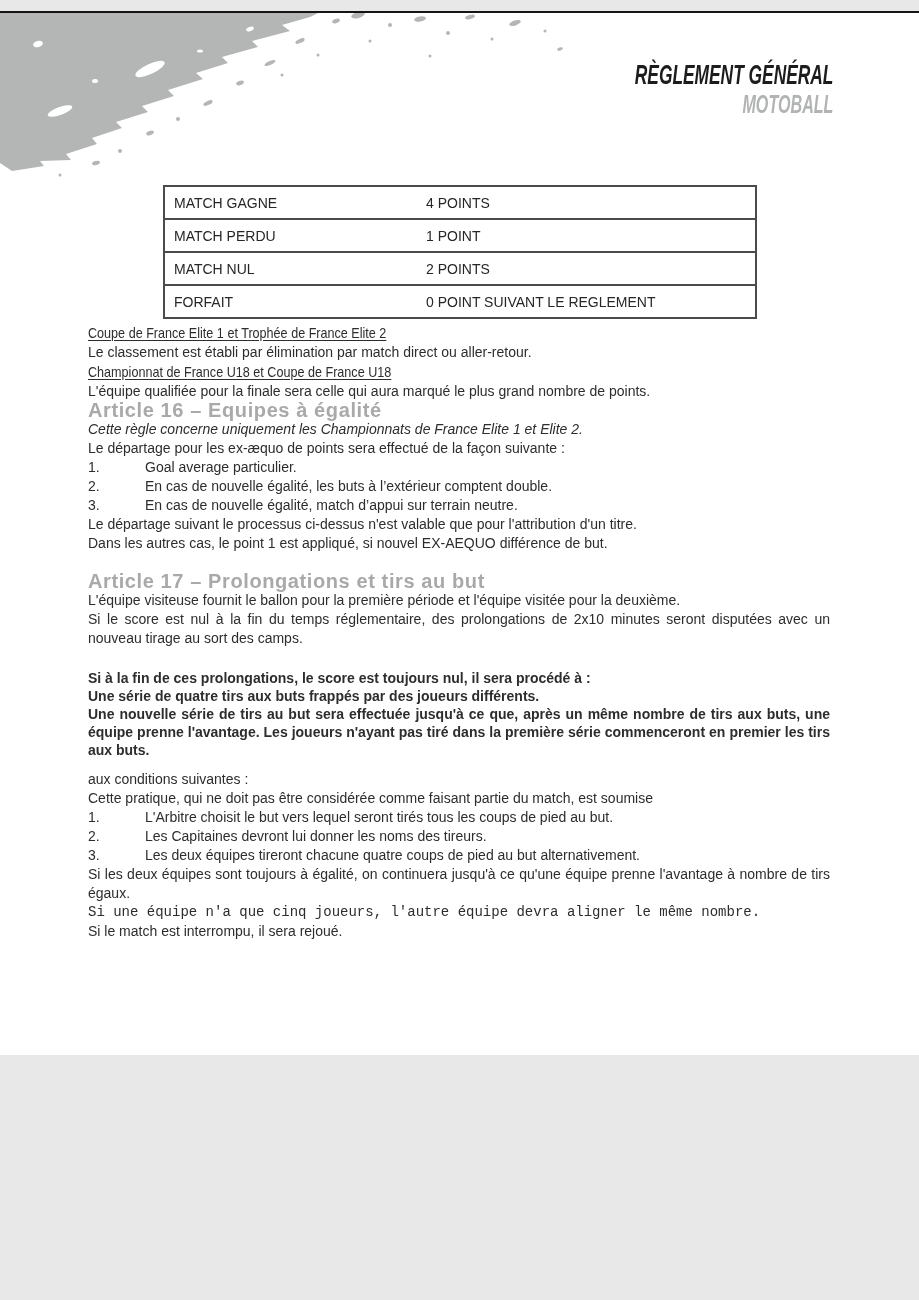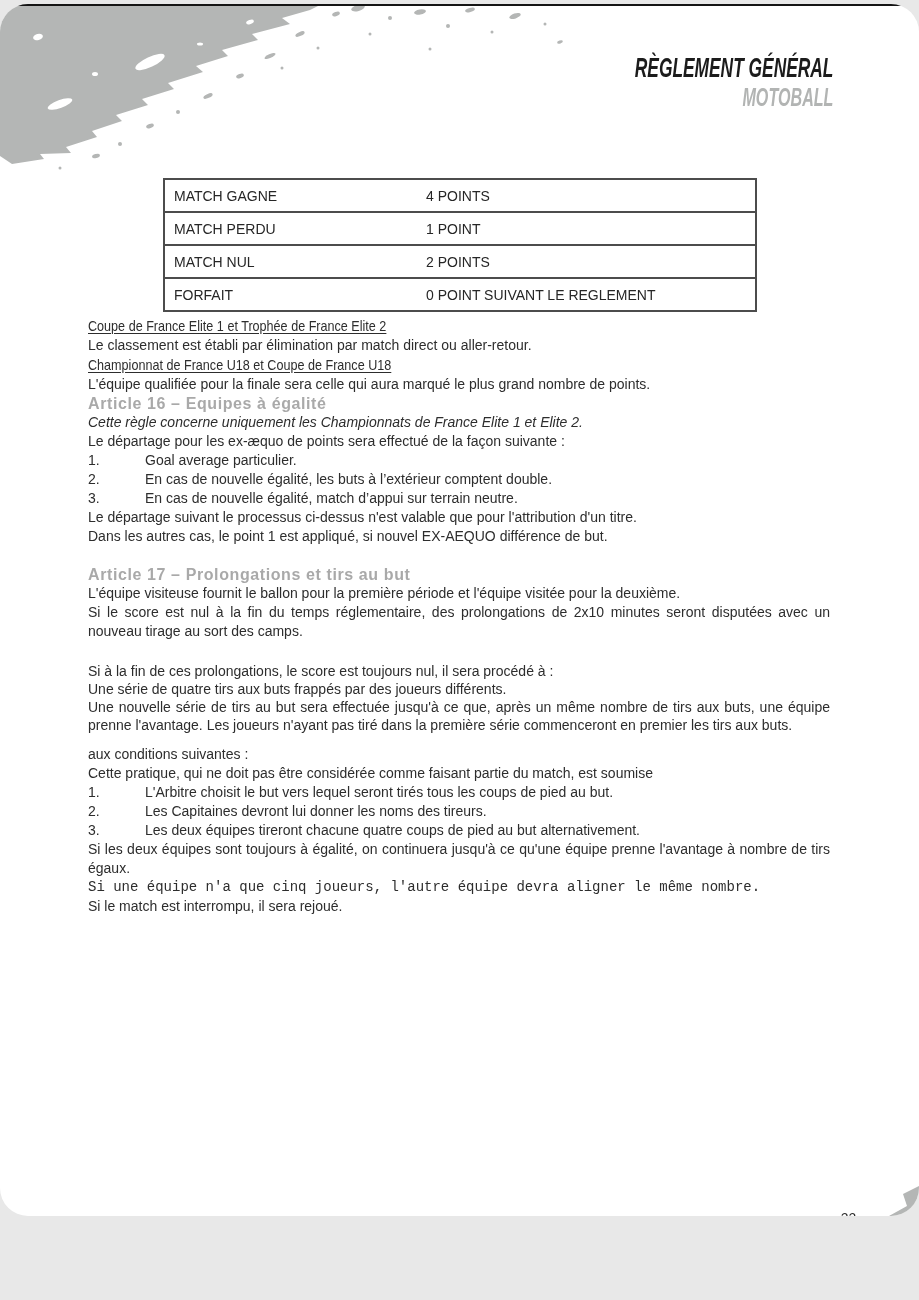--- a/index.html
+++ b/index.html
@@ -1,19 +1,19 @@
 <!DOCTYPE html>
 <html><head>
 <meta charset="utf-8">
 <style>
   html,body { margin:0; padding:0; background:#e8e8e8; }
   .page {
-    position:relative; width:919px; height:1212px; margin:4px auto;
+    position:relative; width:919px; height:1044px; margin:11px auto;
     background:#ffffff; overflow:hidden;
-    font-family:"Liberation Sans", sans-serif; color:#2d2d2d;border-radius:28px;
+    font-family:"Liberation Sans", sans-serif; color:#2d2d2d;
   }
   
   .edge-top   { position:absolute; left:0; top:0;      width:919px; height:2px; background:#141414; z-index:6; }
   .edge-bottom{ position:absolute; left:0; top:1294px; width:919px; height:6px; background:#000;    z-index:6; }
   .edge-left  { position:absolute; left:0; top:1228px; width:3px;   height:72px; background:#000;   z-index:6; }
   
   .tex-tl { position:absolute; left:0; top:0; z-index:1; }
   .tex-br { position:absolute; left:779px; top:1140px; z-index:1; }
   
   .doc-header { position:absolute; right:86px; top:50px; text-align:right; z-index:2; }
@@ -39,33 +39,33 @@
     font-size:14px; color:#2d2d2d;
   }
   .content p { margin:0; line-height:19px; }
   .sec-head {
     display:inline-block; transform:scaleX(0.84); transform-origin:0 50%;
     text-decoration:underline; text-underline-offset:2px; font-size:15px; white-space:nowrap;
   }
   .b-coupe-head { margin-top:2px; }
   .b-u18-head   { margin-top:24px; }
   .art-title {
-    margin-top:22px; color:#a9a9a9; font-weight:bold; font-size:16px; letter-spacing:0.6px;
+    margin-top:22px; color:#a9a9a9; font-weight:bold; font-size:20px; letter-spacing:0.6px;
   }
   .art-title.t17 { margin-top:19px; }
   .b-intro16 { margin-top:20px; font-style:italic; }
   .b-lead16  { margin-top:13px; }
   .list-item { line-height:18px; }
   .list-num  { display:inline-block; width:57px; }
   .b-other16 { margin-top:16px; }
   .b-intro17 { margin-top:20px; font-style:italic; text-align:justify; line-height:21px; }
   .b-p1 { margin-top:13px; }
   .b-p2 { margin-top:16px; text-align:justify; line-height:21px; }
   .b-p3 { margin-top:21px; }
-  .b-p3 p { line-height:18px; }
+  .b-p3 p { line-height:18px;font-weight:bold; }
   .b-p3 .just { text-align:justify; }
   .b-p4 { margin-top:11px; }
   .b-p5 { margin-top:8px;  text-align:justify; line-height:20px; }
   .b-p6 { margin-top:20px;font-family:Liberation Mono, monospace; }
   .b-p7 { margin-top:16px; }
   
   .version  { position:absolute; left:110px; top:1229px; font-size:20px; z-index:2; }
   .page-num { position:absolute; left:840px; top:1206px; font-size:14px; z-index:2;font-style:italic; }
 </style>
 </head>

